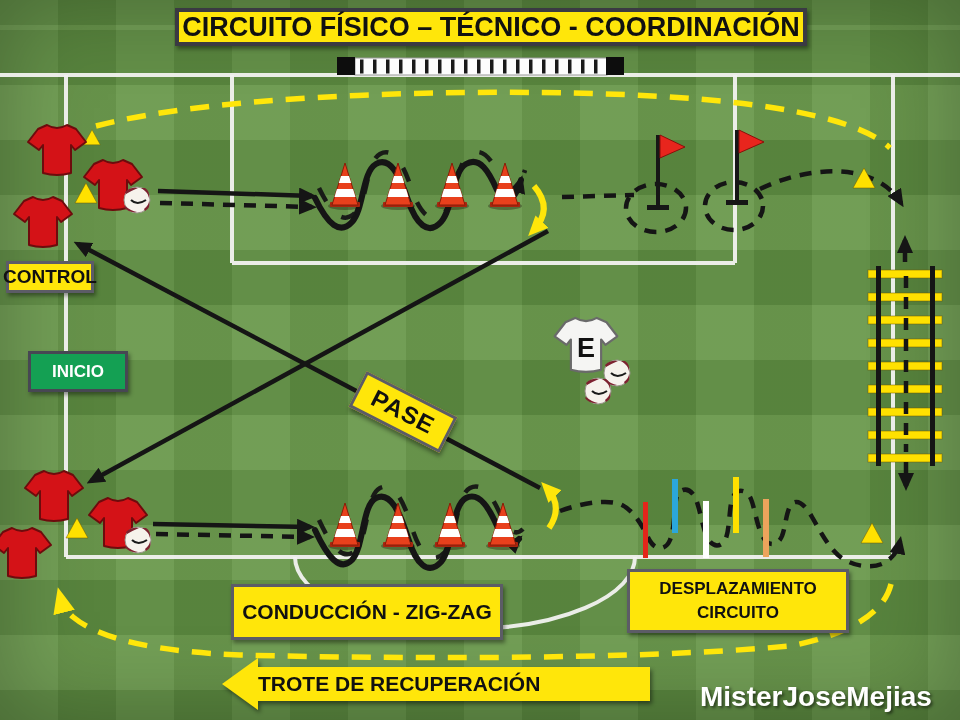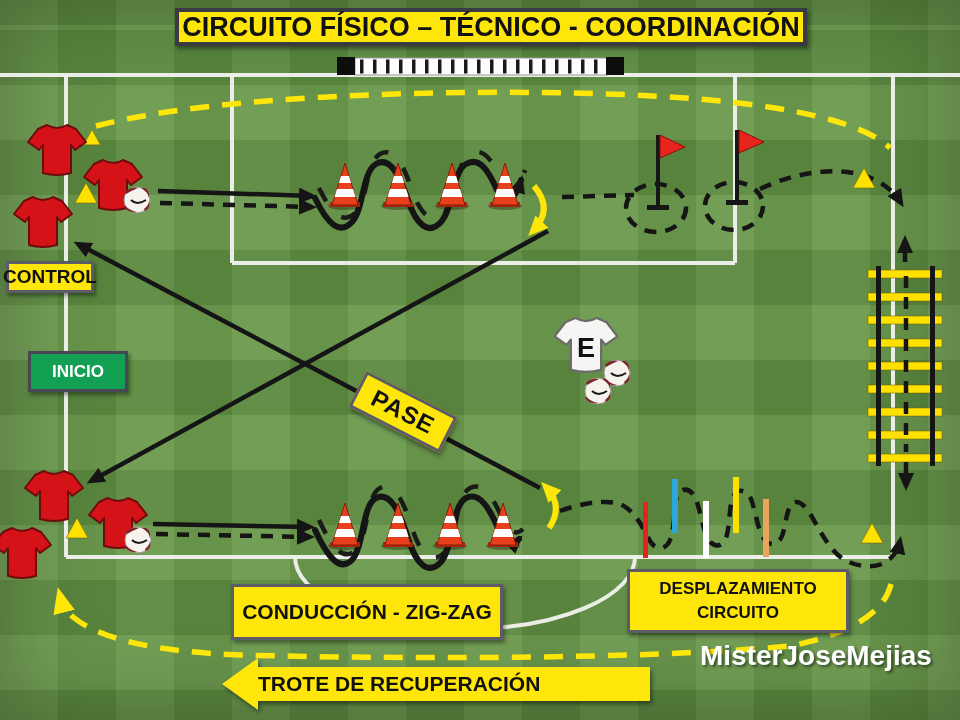--- a/index.html
+++ b/index.html
@@ -24,21 +24,21 @@
   .coordinacion{left:750px;top:343px;width:198px;height:43px;font-size:21px;}
   .pase{left:352px;top:392px;width:102px;height:40px;font-size:24px;transform:rotate(27deg);letter-spacing:1px;}
   .conduccion{left:231px;top:584px;width:272px;height:56px;font-size:21px;}
   .despl{left:599px;top:569px;width:222px;height:64px;font-size:17px;flex-direction:column;line-height:1.4;margin-left:28px;}
   .trote{position:absolute;left:222px;top:658px;height:52px;display:flex;align-items:center;
          filter:drop-shadow(2px 3px 2px rgba(0,0,0,.45));}
   .trote-head{width:0;height:0;border-top:26px solid transparent;border-bottom:26px solid transparent;
               border-right:36px solid var(--accent-yellow);}
   .trote-body{width:392px;height:34px;background:var(--accent-yellow);display:flex;
               align-items:center;justify-content:flex-start;font-size:21px;font-weight:bold;color:#111;}
-  .watermark{position:absolute;left:700px;top:640px;font-size:28px;font-weight:bold;color:#fff;
+  .watermark{position:absolute;left:700px;top:681px;font-size:28px;font-weight:bold;color:#fff;
              text-shadow:2px 2px 3px rgba(0,0,0,.5);letter-spacing:0px;}
   .ln{stroke:var(--line-white);stroke-width:4;fill:none;opacity:.95;}
   .blk{stroke:var(--path-black);stroke-width:4.5;fill:none;}
   .blkd{stroke:var(--path-black);stroke-width:4.5;fill:none;stroke-dasharray:12 9;}
   .wav{stroke:var(--path-black);stroke-width:6;fill:none;stroke-linecap:round;stroke-linejoin:round;}
   .wavd{stroke:var(--path-black);stroke-width:4.5;fill:none;stroke-dasharray:15 22;opacity:.95;}
   .yel{stroke:var(--accent-yellow);stroke-width:5.5;fill:none;stroke-dasharray:19 13;}
   .yelc{stroke:var(--accent-yellow);stroke-width:6;fill:none;}
   .jred{fill:var(--jersey-red);stroke:#6e0b0d;stroke-width:2;stroke-linejoin:round;}
   .jwhite{fill:#f5f5f3;stroke:#6a6a6a;stroke-width:2;stroke-linejoin:round;}

